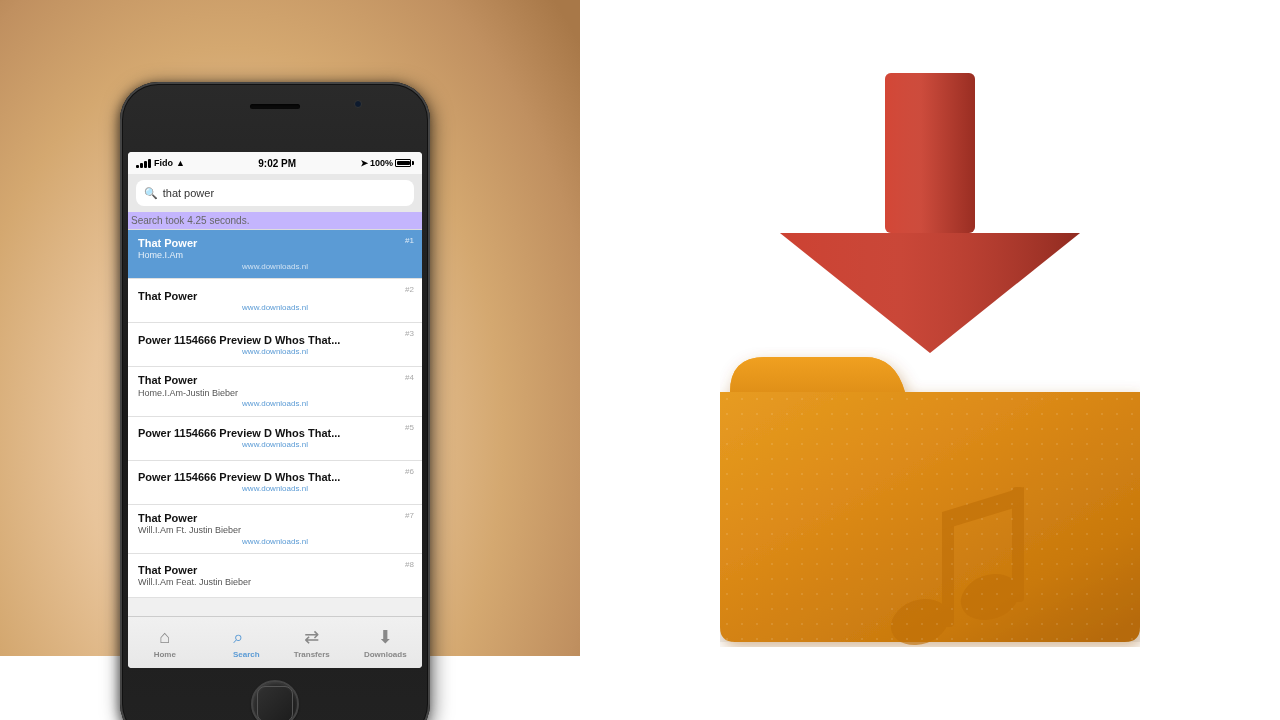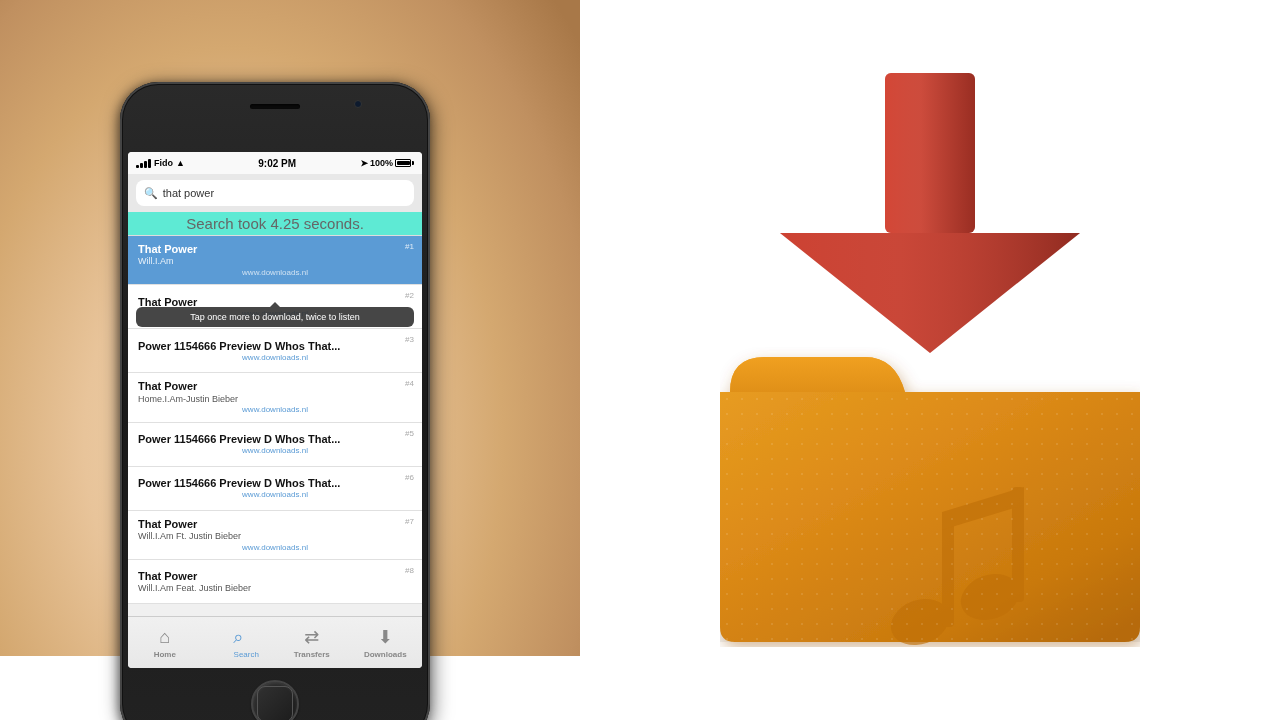--- a/index.html
+++ b/index.html
@@ -177,25 +177,24 @@
       font-size: 11px;
     }
 
     .search-text {
       font-size: 11px;
       color: #333;
     }
 
     
     .search-timing {
-      text-align: center;
       padding: 3px;
-      font-size: 15px;
+      font-size: 10px;
       color: #666;
-      background: #5eead4;
+      background: #c4b5fd;
       border-bottom: 1px solid #ddd;
     }
 
     
     .results-list {
       flex: 1;
       overflow: hidden;
     }
 
     .result-item {
@@ -317,21 +316,21 @@
     }
 
     .tab-label {
       font-size: 8px;
       color: #888;
       font-weight: 700;
     }
 
     .tab-label.active {
       color: #5b9bd5;
-      font-weight: 400;
+      font-weight: 700;
       margin-left: 16px;
     }
 
     
     .right-section {
       width: 700px;
       height: 720px;
       display: flex;
       align-items: center;
       justify-content: center;
@@ -442,29 +441,28 @@
             </div>
           </div>
 
           <div class="search-timing">Search took 4.25 seconds.</div>
 
           <div class="results-list">
 
             <div class="result-item active">
               <span class="result-number">#1</span>
               <div class="result-title">That Power</div>
-              <div class="result-artist">Will.I.Am</div>
+              <div class="result-artist">Home.I.Am</div>
               <div class="result-url">www.downloads.nl</div>
             </div>
 
             <div class="result-item" style="position:relative;">
               <span class="result-number">#2</span>
               <div class="result-title">That Power</div>
               <div class="result-url">www.downloads.nl</div>
-              <div class="tooltip">Tap once more to download, twice to listen</div>
             </div>
 
             <div class="result-item">
               <span class="result-number">#3</span>
               <div class="result-title">Power 1154666 Preview D Whos That...</div>
               <div class="result-url">www.downloads.nl</div>
             </div>
 
             <div class="result-item">
               <span class="result-number">#4</span>

